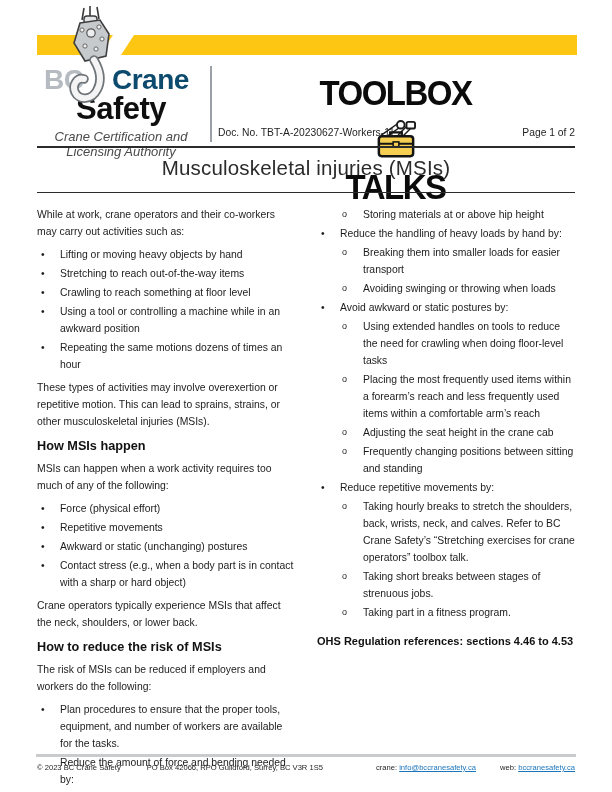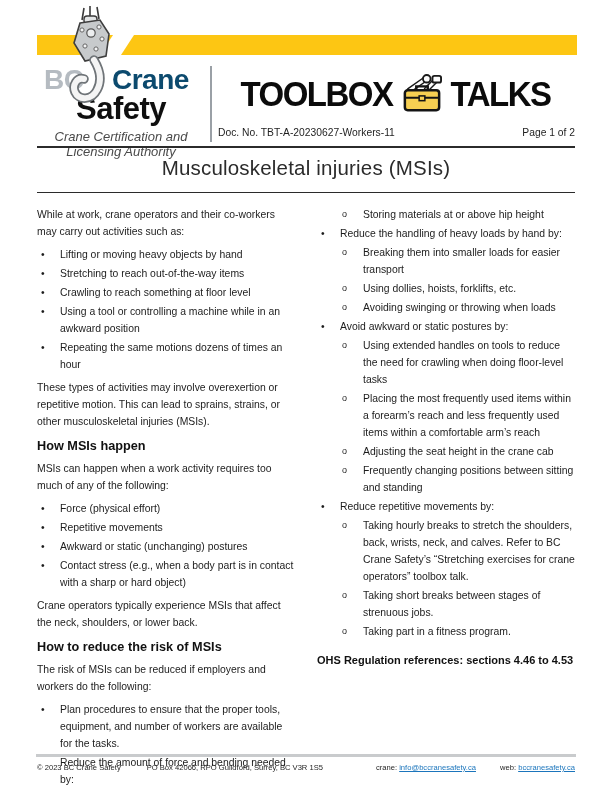--- a/index.html
+++ b/index.html
@@ -12,21 +12,21 @@
   
   .band { position: absolute; top: 35px; height: 20px; background: #FDC613; }
   .band-left  { left: 37px; width: 76px; clip-path: polygon(0 0, 100% 0, calc(100% - 13px) 100%, 0 100%); }
   .band-right { left: 121px; width: 456px; clip-path: polygon(13px 0, 100% 0, 100% 100%, 0 100%); }
   .hook-svg { position: absolute; left: 68px; top: 6px; z-index: 3; }
   .logo-bc    { position: absolute; left: 44px;  top: 64px; font-size: 28px; font-weight: 800; color: #B5BBC1; letter-spacing: -0.5px; }
   .logo-crane { position: absolute; left: 112px; top: 64px; font-size: 28px; font-weight: 800; color: #0c4a6e; letter-spacing: -0.5px; }
   .logo-safety{ position: absolute; left: 37px;  top: 91px; width: 168px; text-align: center; font-size: 31px; font-weight: 800; color: #0f0f0f; letter-spacing: -0.5px; }
   .logo-tagline { position: absolute; left: 33px; top: 129px; width: 176px; text-align: center; font-size: 13px; font-style: italic; color: #4a4a4a; }
   .vdivider { position: absolute; left: 210px; top: 66px; width: 2px; height: 76px; background: #9aa0a6; }
-  .tbt-row { position: absolute; top: 74px; left: 214px; right: 35px; display: flex; align-items: center; justify-content: center; gap: 8px; }
+  .tbt-row { position: absolute; top: 74px; left: 214px; right: 35px; display: flex; align-items: center; justify-content: center; gap: 8px; flex-direction: column; }
   .tbt-word { font-size: 33px; font-weight: 900; letter-spacing: -1.5px; color: #0b0b0b; transform: scaleY(1.05); }
   .doc-row { position: absolute; top: 127px; left: 218px; right: 37px; display: flex; justify-content: space-between; font-size: 10.3px; color: #1e1e1e; }
   .header-rule { position: absolute; left: 37px; right: 37px; top: 146px; height: 1.6px; background: #2b2b2b; }
   
   .page-title { position: absolute; top: 156px; left: 0; width: 100%; text-align: center; font-size: 20.5px; font-weight: 400; color: #2b2b2b; letter-spacing: 0.2px; }
   .title-rule { position: absolute; left: 37px; right: 37px; top: 192px; height: 1.3px; background: #2b2b2b; }
   
   .content { position: absolute; top: 206px; left: 37px; width: 538px; display: flex; gap: 22px; font-size: 10.4px; line-height: 17px; color: #1c1c1c; }
   .col { width: 258px; }
   .content p { margin: 0 0 6px 0; }
@@ -129,21 +129,20 @@
         <div class="cont-line">Reduce the amount of force and bending needed by:</div>
         <div class="li2">Minimizing the distance materials are moved</div>
       </div>
     </div>
 
     <div class="col">
       <div class="list">
         <div class="li2">Storing materials at or above hip height</div>
         <div class="li">Reduce the handling of heavy loads by hand by:</div>
         <div class="li2">Breaking them into smaller loads for easier transport</div>
-        <div class="li2">Using dollies, hoists, forklifts, etc.</div>
         <div class="li2">Avoiding swinging or throwing when loads</div>
         <div class="li">Avoid awkward or static postures by:</div>
         <div class="li2">Using extended handles on tools to reduce the need for crawling when doing floor-level tasks</div>
         <div class="li2">Placing the most frequently used items within a forearm’s reach and less frequently used items within a comfortable arm’s reach</div>
         <div class="li2">Adjusting the seat height in the crane cab</div>
         <div class="li2">Frequently changing positions between sitting and standing</div>
         <div class="li">Reduce repetitive movements by:</div>
         <div class="li2">Taking hourly breaks to stretch the shoulders, back, wrists, neck, and calves. Refer to BC Crane Safety’s “Stretching exercises for crane operators” toolbox talk.</div>
         <div class="li2">Taking short breaks between stages of strenuous jobs.</div>
         <div class="li2">Taking part in a fitness program.</div>

